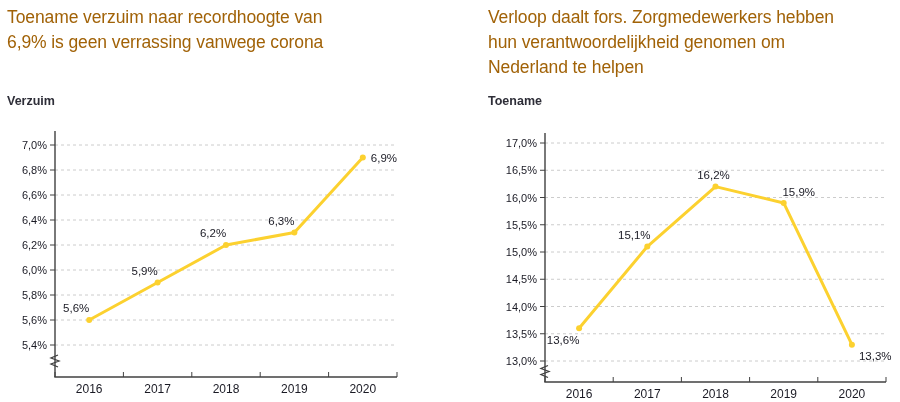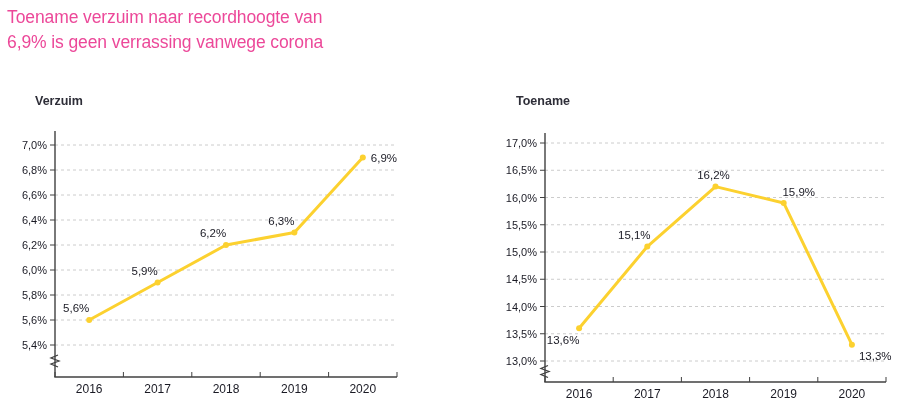--- a/index.html
+++ b/index.html
@@ -23,33 +23,32 @@
   }
   .panel-left  { left: 0; }
   .panel-right { left: 450px; }
   .title {
     position: absolute;
     top: 5px;
     margin: 0;
     font-size: 17.5px;
     line-height: 25px;
     font-weight: 400;
-    color: #ec4899;
+    color: #a16207;
     white-space: pre-line;
     letter-spacing: -0.1px;
   }
   .panel-left  .title { left: 7px;  width: 430px; }
   .panel-right .title { left: 38px; width: 410px; }
   .chart-label {
     position: absolute;
     top: 94px;
     font-size: 12.5px;
     font-weight: 700;
     color: #2e2e38;
-    margin-left: 28px;
   }
   .panel-left  .chart-label { left: 7px; }
   .panel-right .chart-label { left: 38px; }
   svg.chart {
     position: absolute;
     top: 120px;
     left: 0;
     display: block;
   }
   svg.chart text {
@@ -116,20 +115,23 @@
         <circle cx="362.8" cy="37.49999999999996" r="3" fill="#FCD12F"></circle>
         <text x="76.2" y="192.00000000000009" text-anchor="middle" font-size="11.5">5,6%</text>
         <text x="144.60000000000002" y="154.49999999999997" text-anchor="middle" font-size="11.5">5,9%</text>
         <text x="213" y="117" text-anchor="middle" font-size="11.5">6,2%</text>
         <text x="281.40000000000003" y="104.50000000000004" text-anchor="middle" font-size="11.5">6,3%</text>
         <text x="370.8" y="41.49999999999996" text-anchor="start" font-size="11.5">6,9%</text>
       </svg>
   </section>
 
   <section class="panel panel-right">
+    <h1 class="title">Verloop daalt fors. Zorgmedewerkers hebben
+hun verantwoordelijkheid genomen om
+Nederland te helpen</h1>
     <div class="chart-label">Toename</div>
     <svg class="chart" width="450" height="282" viewBox="0 0 450 282">
         <line x1="95" y1="241" x2="436" y2="241" stroke="#CCCCCC" stroke-width="1" stroke-dasharray="3 3"></line>
         <line x1="90" y1="241" x2="95" y2="241" stroke="#404040" stroke-width="1"></line>
         <text x="87" y="245" text-anchor="end" font-size="11">13,0%</text>
         <line x1="95" y1="213.75" x2="436" y2="213.75" stroke="#CCCCCC" stroke-width="1" stroke-dasharray="3 3"></line>
         <line x1="90" y1="213.75" x2="95" y2="213.75" stroke="#404040" stroke-width="1"></line>
         <text x="87" y="217.75" text-anchor="end" font-size="11">13,5%</text>
         <line x1="95" y1="186.5" x2="436" y2="186.5" stroke="#CCCCCC" stroke-width="1" stroke-dasharray="3 3"></line>
         <line x1="90" y1="186.5" x2="95" y2="186.5" stroke="#404040" stroke-width="1"></line>

